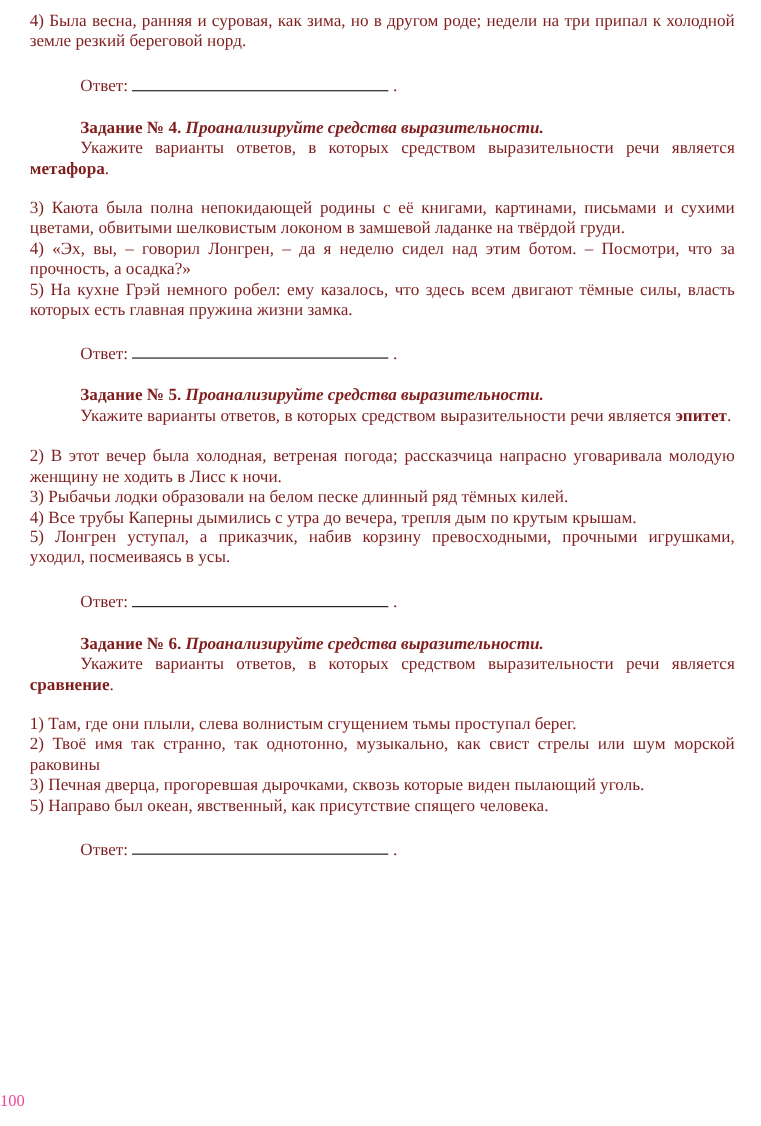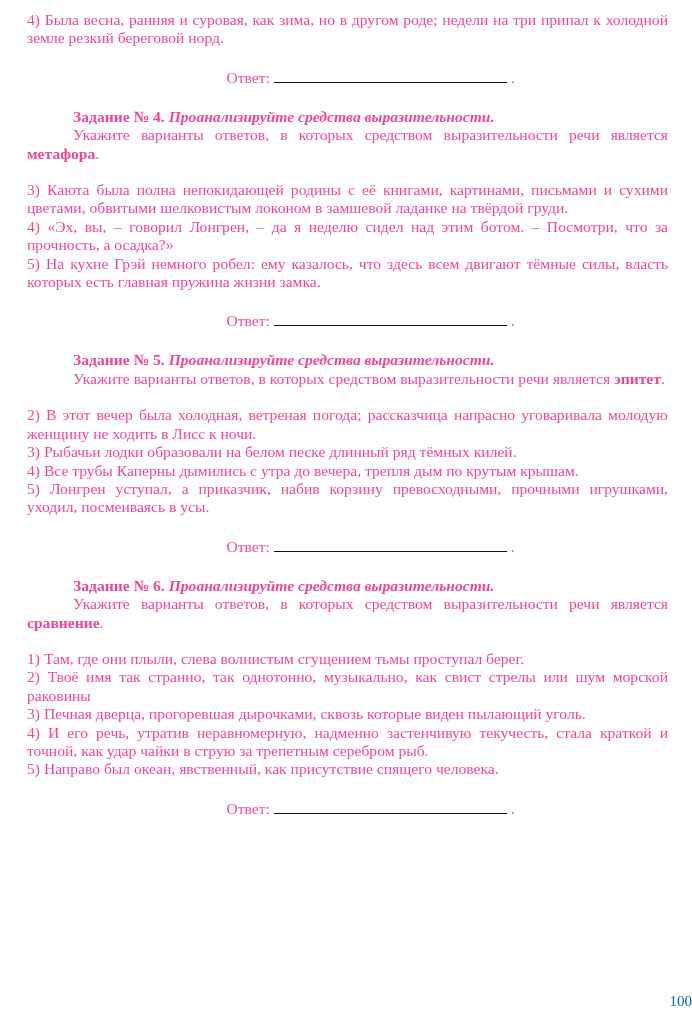--- a/index.html
+++ b/index.html
@@ -1,33 +1,33 @@
 <!DOCTYPE html>
 <html><head>
   <meta charset="utf-8">
   <style>
     html, body { margin: 0; padding: 0; background: #ffffff; }
     body { width: 692px; height: 1024px; position: relative; overflow: hidden; }
     .page {
       position: absolute; left: 27px; top: 11px; width: 641px;
       font-family: "Liberation Serif", "DejaVu Serif", serif;
-      font-size: 15.6px; line-height: 18.4px; color: #ec4899;
+      font-size: 15.6px; line-height: 18.4px; color: #7f1d1d;
     }
     p { margin: 0; text-align: justify; }
     .item { text-align: justify; }
-    .answer { padding-left: 46px; margin-top: 20px; height: 20px; white-space: nowrap; text-align: center; }
+    .answer { padding-left: 46px; margin-top: 20px; height: 20px; white-space: nowrap; }
     .answer .line { display: inline-block; width: 233px; border-bottom: 1px solid #111; height: 14px; vertical-align: baseline; margin-left: 4px; }
     .task-title { padding-left: 46px; font-weight: bold; }
     .task-title .it { font-style: italic; }
     .instr { text-indent: 46px; }
     .kw { font-weight: bold; }
     .gap-sm { height: 20px; }
     .gap-md { height: 18px; }
-    .pagenum { position: absolute; top: 993px; left: 0; width: 692px; text-align: right;
-      font-family: "Liberation Serif", "DejaVu Serif", serif; font-size: 15px; color: #0369a1; }
+    .pagenum { position: absolute; top: 993px; left: 0; width: 692px; text-align: left;
+      font-family: "Liberation Serif", "DejaVu Serif", serif; font-size: 15px; color: #ec4899; }
   </style>
 </head>
 <body>
 
 <div class="page">
 
   <div>
     <p class="item">4)  Была весна, ранняя и суровая, как зима, но в другом роде; недели на три припал к холодной земле резкий береговой норд.</p>
   </div>
 
@@ -68,21 +68,20 @@
 
   <div class="gap-sm"></div>
   <div>
     <p class="task-title"><span>Задание № 6.</span> <span class="it">Проанализируйте средства выразительности.</span></p>
     <p class="instr"><span>Укажите варианты ответов, в которых средством выразительности речи является </span><span class="kw">сравнение</span>.</p>
     <div class="gap-md"></div>
     <div>
       <p class="item">1) Там, где они плыли, слева волнистым сгущением тьмы проступал берег.</p>
       <p class="item">2) Твоё имя так странно, так однотонно, музыкально, как свист стрелы или шум морской раковины</p>
       <p class="item">3) Печная дверца, прогоревшая дырочками, сквозь которые виден пылающий уголь.</p>
-      <p class="item">4) И его речь, утратив неравномерную, надменно застенчивую текучесть, стала краткой и точной, как удар чайки в струю за трепетным серебром рыб.</p>
       <p class="item">5) Направо был океан, явственный, как присутствие спящего человека.</p>
     </div>
     <div class="answer">
       <span>Ответ:</span><span class="line"></span> <span>.</span>
     </div>
   </div>
 </div>
 
 <div class="pagenum">100</div>
 

